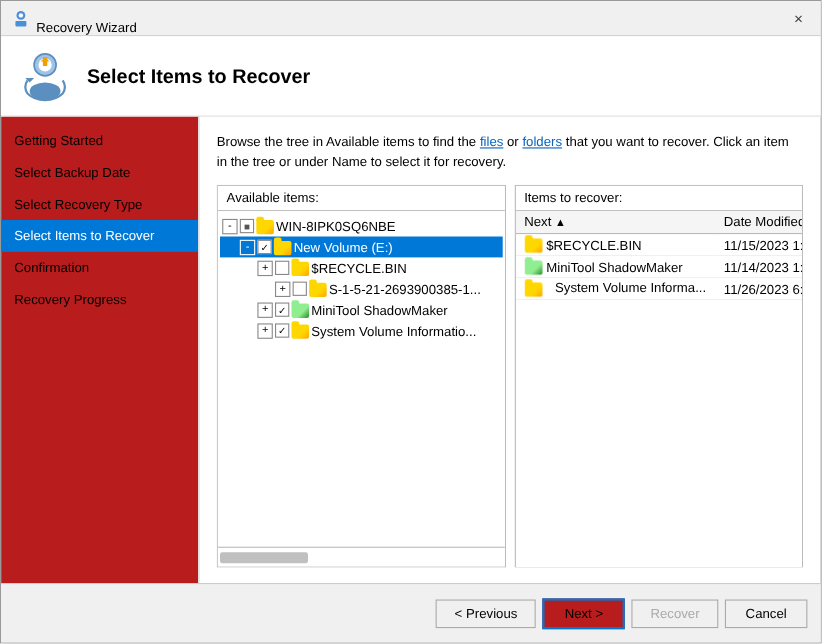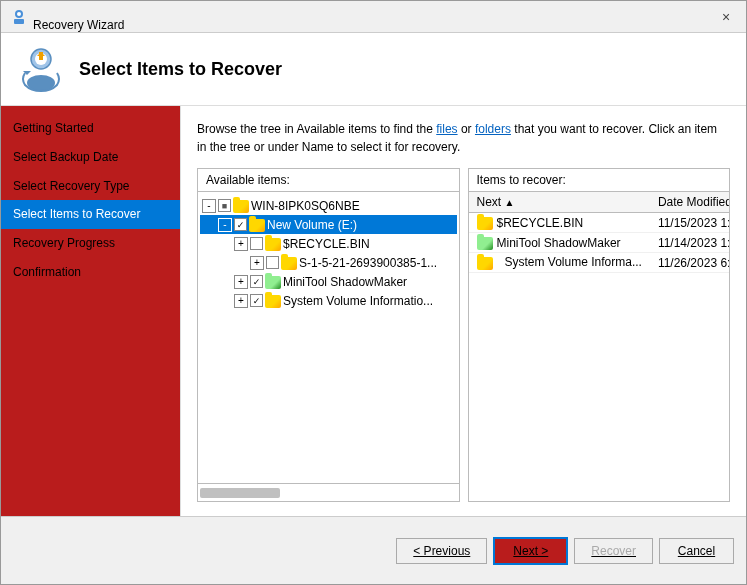--- a/index.html
+++ b/index.html
@@ -252,22 +252,21 @@
       border-radius: 2px;
     }
     .footer {
       border-top: 1px solid #ccc;
       background: #f0f0f0;
       padding: 8px 12px;
       display: flex;
       justify-content: flex-end;
       gap: 6px;
       align-items: center;
-      height: 68px;
-      text-decoration: underline;
+      height: 54px;
     }
     .btn {
       padding: 5px 16px;
       font-size: 12px;
       border: 1px solid #aaa;
       background: #f0f0f0;
       cursor: pointer;
       min-width: 75px;
       text-align: center;
       color: #000;
@@ -316,22 +315,22 @@
     <h1 class="header-title">Select Items to Recover</h1>
   </div>
 
   <div class="content-area">
 
     <div class="sidebar">
       <div class="sidebar-item">Getting Started</div>
       <div class="sidebar-item">Select Backup Date</div>
       <div class="sidebar-item">Select Recovery Type</div>
       <div class="sidebar-item active">Select Items to Recover</div>
+      <div class="sidebar-item">Confirmation</div>
       <div class="sidebar-item">Recovery Progress</div>
-      <div class="sidebar-item">Confirmation</div>
     </div>
 
     <div class="main">
       <div class="instruction-text">
         Browse the tree in Available items to find the <span class="link">files</span> or <span class="link">folders</span> that you want to recover. Click an item<br>
         in the tree or under Name to select it for recovery.
       </div>
 
       <div class="panels">
 

